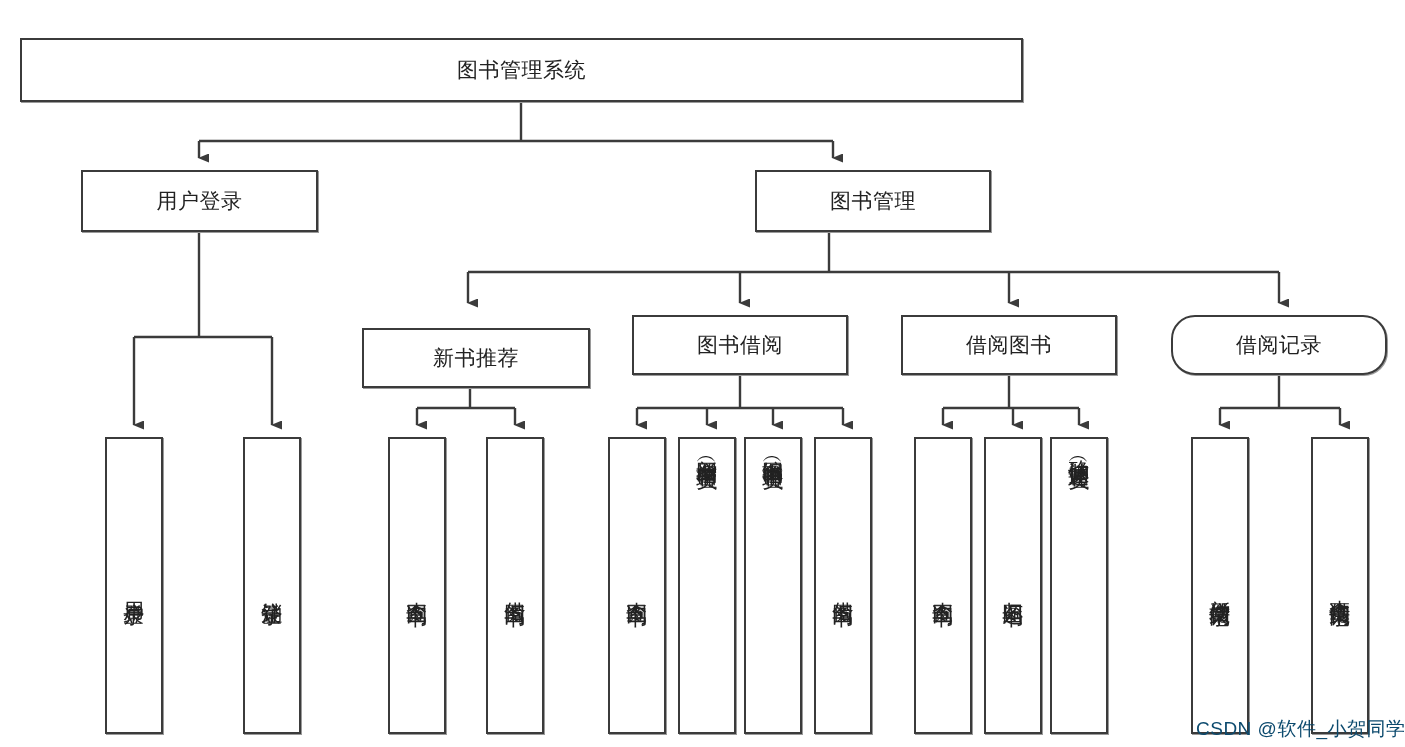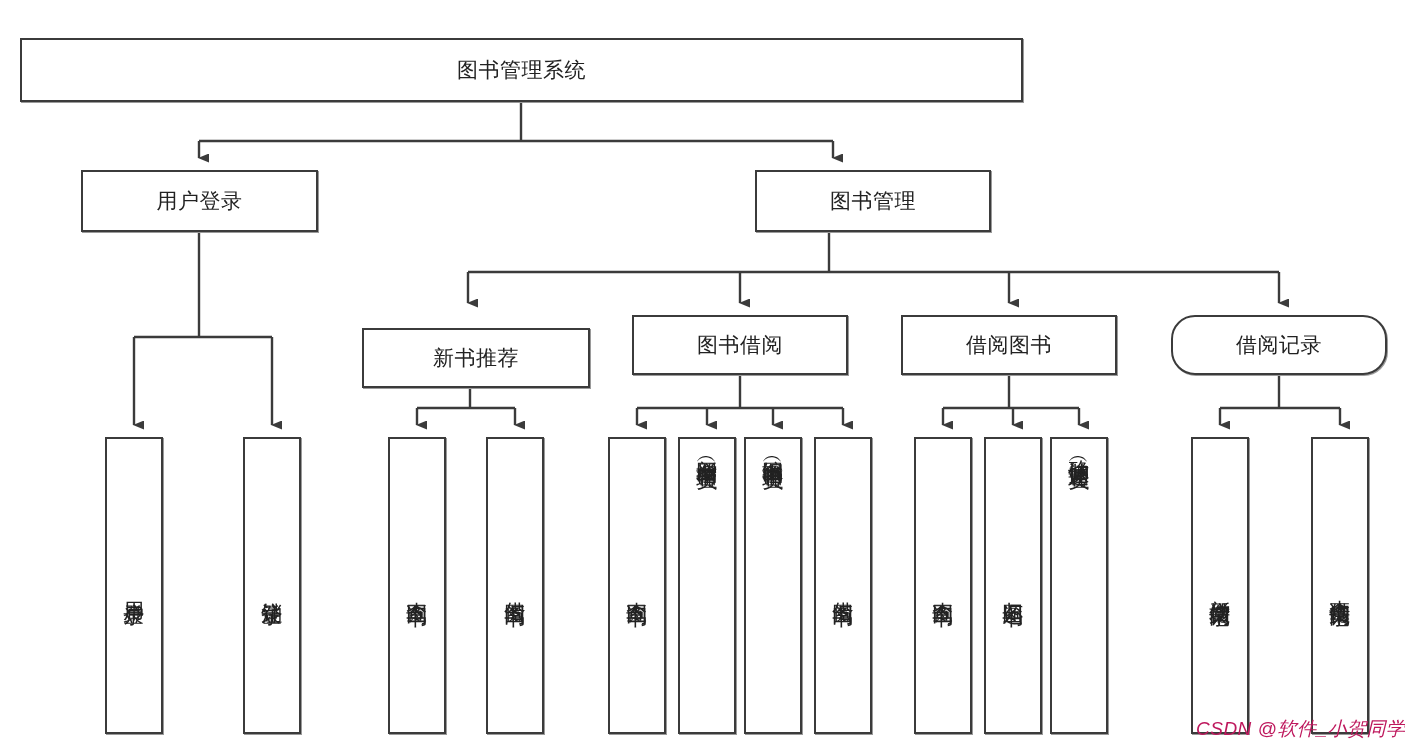--- a/index.html
+++ b/index.html
@@ -190,14 +190,14 @@
   <div class="node vertical" id="node-leaf-10" style="left: 1050px; top: 437px; width: 58px; height: 297px;">
     <span class="node-label">确认归还（管理员）</span>
   </div>
   <div class="node vertical centered" id="node-leaf-11" style="left: 1191px; top: 437px; width: 58px; height: 297px;">
     <span class="node-label">新增借阅记录</span>
   </div>
   <div class="node vertical centered" id="node-leaf-12" style="left: 1311px; top: 437px; width: 58px; height: 297px;">
     <span class="node-label">查询借阅记录</span>
   </div>
 
-  <div class="watermark" style="left: 1196px; top: 716px; color: #be185d; font-style: italic;">CSDN @软件_小贺同学</div>
+  <div class="watermark" style="left: 1196px; top: 716px; color: #0c4a6e;">CSDN @软件_小贺同学</div>
 </div>
 
 </body></html>

